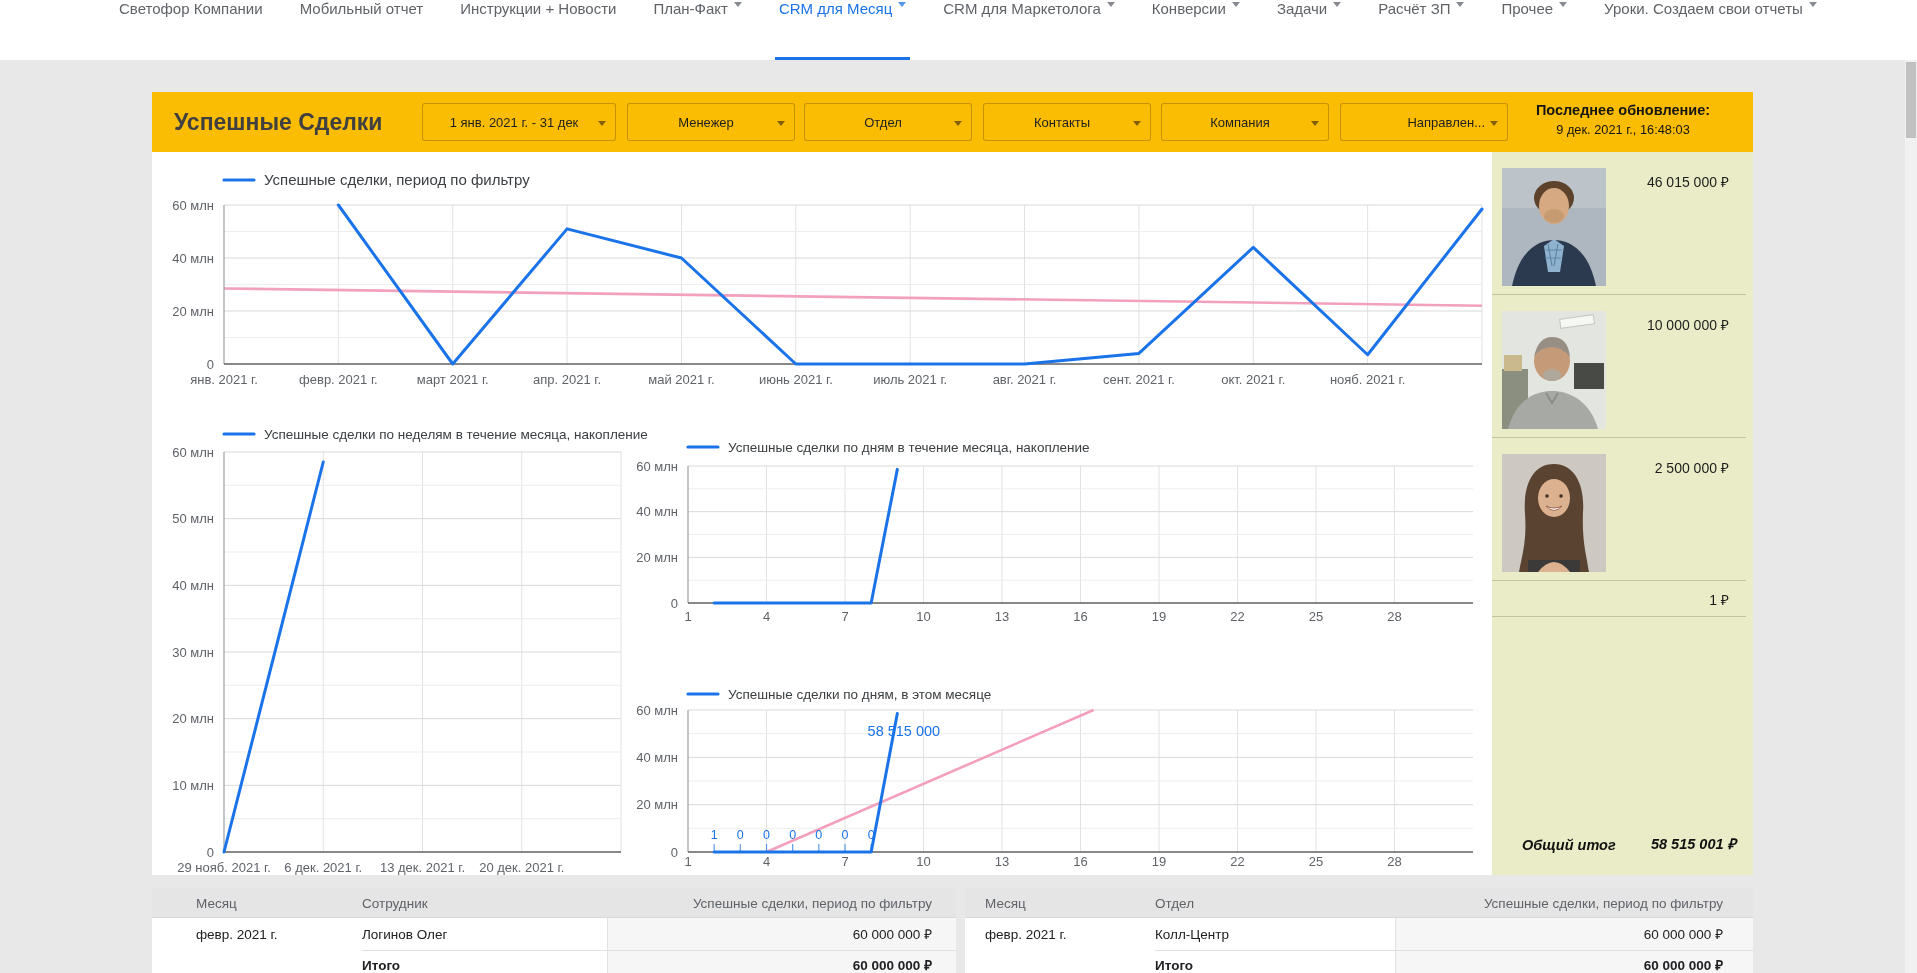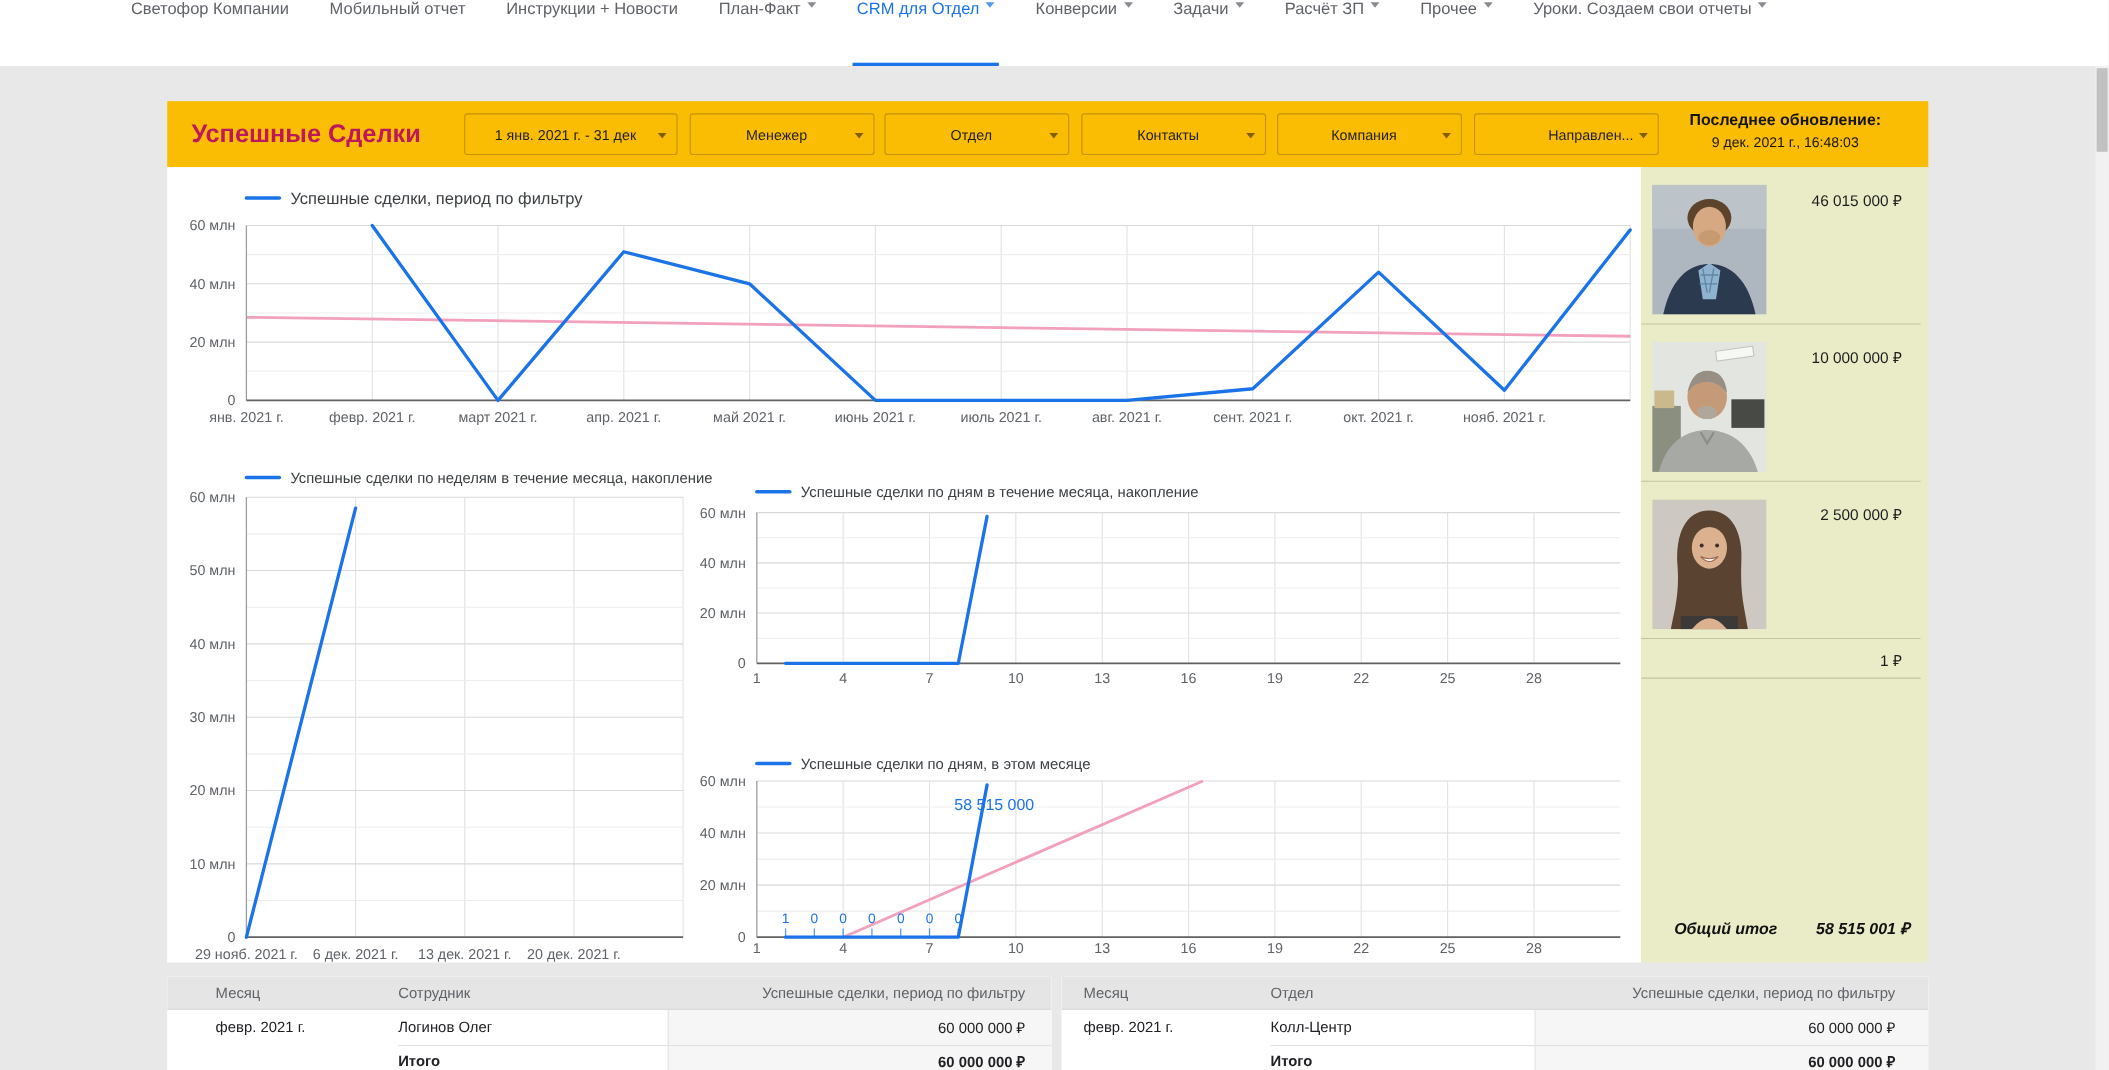--- a/index.html
+++ b/index.html
@@ -20,21 +20,21 @@
   .nav-item.active{color:var(--blue);}
   .nav-item.active::after{content:"";position:absolute;left:-4px;right:-4px;bottom:0;
        height:3px;background:var(--blue);}
   .caret{width:0;height:0;border-left:4px solid transparent;border-right:4px solid transparent;
        border-top:5px solid currentColor;opacity:.75;margin-top:2px;}
 
   
   .header-bar{position:absolute;left:152px;top:92px;width:1601px;height:60px;
        background:var(--yellow);}
   .title{position:absolute;left:22px;top:50%;transform:translateY(-50%);
-       font-size:23px;font-weight:bold;color:#be185d;}
+       font-size:23px;font-weight:bold;color:#404040;}
   .chip{position:absolute;top:11px;height:38px;background:var(--yellow);
        border:1px solid rgba(0,0,0,.22);border-radius:3px;display:flex;align-items:center;
        justify-content:center;font-size:13px;color:#1f1f1f;cursor:pointer;
        padding:0 22px 0 12px;overflow:hidden;white-space:nowrap;}
   .chip .caret{position:absolute;right:9px;border-top-color:rgba(0,0,0,.65);}
   .update{position:absolute;right:14px;top:10px;width:232px;text-align:center;color:#151515;}
   .update .u1{font-size:14.5px;font-weight:bold;}
   .update .u2{font-size:12.8px;margin-top:4px;}
 
   
@@ -83,21 +83,25 @@
         <span>Мобильный отчет</span>
       </div>
       <div class="nav-item">
         <span>Инструкции + Новости</span>
       </div>
       <div class="nav-item">
         <span>План-Факт</span>
         <span class="caret"></span>
       </div>
       <div class="nav-item active">
-        <span>CRM для Отдел</span>
+        <span>CRM для Месяц</span>
+        <span class="caret"></span>
+      </div>
+      <div class="nav-item">
+        <span>CRM для Маркетолога</span>
         <span class="caret"></span>
       </div>
       <div class="nav-item">
         <span>Конверсии</span>
         <span class="caret"></span>
       </div>
       <div class="nav-item">
         <span>Задачи</span>
         <span class="caret"></span>
       </div>

